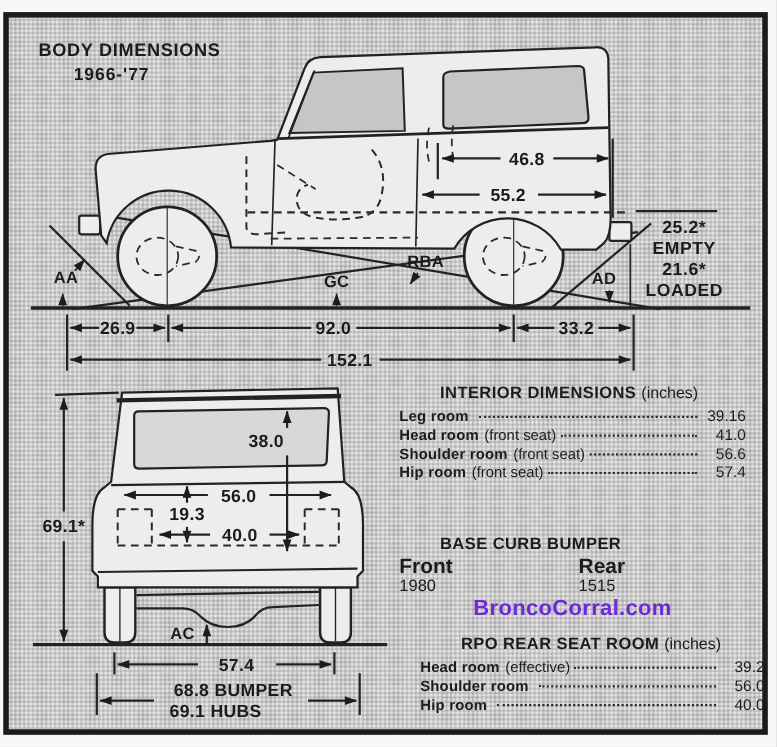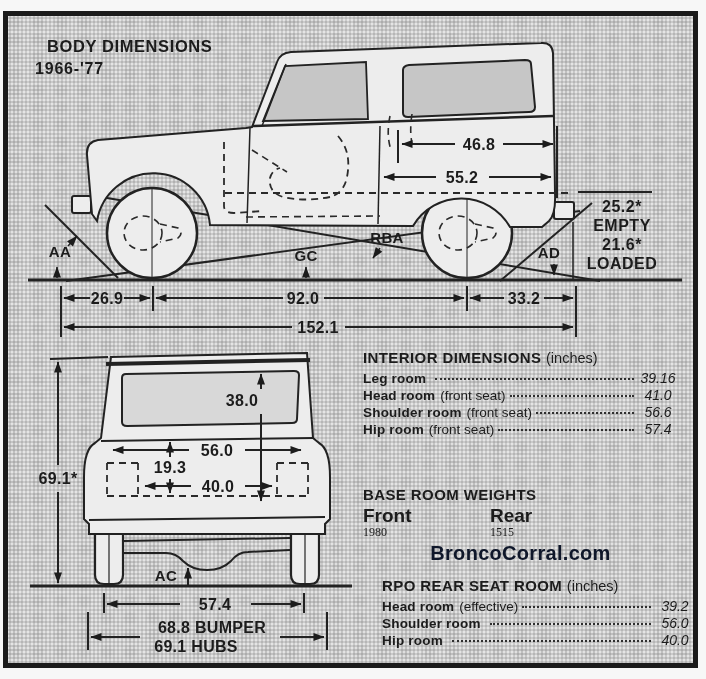--- a/index.html
+++ b/index.html
@@ -24,40 +24,40 @@
   svg .body-fill{fill:#ededed;stroke:#222;}
   svg .glass{fill:#c6c6c6;stroke:#222;}
   svg .glass-lt{fill:#d8d8d8;stroke:#222;}
   svg .dash{stroke:#2a2a2a;fill:none;stroke-dasharray:7 5;}
   svg text{fill:#1c1c1c;}
   .dnum{font-family:"Liberation Sans",sans-serif;font-weight:bold;font-size:16px;letter-spacing:.3px;}
   .dnum-s{font-family:"Liberation Sans",sans-serif;font-weight:bold;font-size:15px;letter-spacing:.3px;}
   .ang{font-family:"Liberation Sans",sans-serif;font-weight:bold;font-size:16px;letter-spacing:.5px;}
 
   .title-block{position:absolute;left:35px;top:35px;color:#1c1c1c;}
-  .title-block .t1{font-weight:bold;font-size:16.5px;letter-spacing:.6px;line-height:22px;margin-left:12px;}
-  .title-block .t3{font-weight:bold;font-size:16px;letter-spacing:.8px;line-height:24px;}
+  .title-block .t1{font-weight:bold;font-size:16.5px;letter-spacing:.6px;line-height:22px;}
+  .title-block .t3{font-weight:bold;font-size:16px;letter-spacing:.8px;line-height:24px;padding-left:32px;}
 
   .col{position:absolute;color:#1c1c1c;}
-  .sec-head{font-weight:bold;font-size:15px;letter-spacing:.4px;white-space:nowrap;margin-bottom:4px;}
+  .sec-head{font-weight:bold;font-size:15px;letter-spacing:.4px;white-space:nowrap;margin-bottom:4px;padding-left:37px;}
   .sec-head .unit{font-weight:normal;font-size:14.5px;letter-spacing:0;}
   .trow{display:flex;align-items:baseline;font-size:13.5px;line-height:17px;white-space:nowrap;}
   .trow .lbl{font-weight:bold;letter-spacing:.2px;}
   .trow .note{margin-left:5px;}
   .trow .leader{flex:1;border-bottom:2px dotted #2f2f2f;margin:0 4px;transform:translateY(-3px);min-width:12px;}
-  .trow .val{min-width:40px;text-align:center;font-size:14px;font-style:italic;}
+  .trow .val{min-width:40px;text-align:right;font-size:14px;}
 
   .weights{display:flex;}
   .wcol{width:127px;}
-  .wcol:nth-child(2){width:137px;}
+  .wcol:nth-child(2){width:137px;margin-left:36px;}
   .wcol .wlbl{font-weight:bold;font-size:19px;line-height:17px;}
-  .wcol .wval{font-size:12px;line-height:17px;font-family:Liberation Serif, serif;}
+  .wcol .wval{font-size:15px;line-height:17px;}
 
   .watermark{position:absolute;left:363px;top:542px;width:315px;text-align:center;
-    font-weight:bold;font-size:20px;letter-spacing:.3px;color:#0f172a;}
+    font-weight:bold;font-size:20px;letter-spacing:.3px;color:#6d28d9;}
 </style>
 </head>
 <body>
 
 <div class="board"></div>
 
 <svg class="draw" width="706" height="679" viewBox="0 0 706 679">
   <defs>
     <marker id="arr" markerUnits="userSpaceOnUse" markerWidth="12" markerHeight="9" refX="11" refY="4.5" orient="auto">
       <path d="M11.5,4.5 L0.5,0.5 L0.5,8.5 Z" fill="#1c1c1c"></path>
@@ -262,21 +262,21 @@
   </div>
   <div class="trow">
     <span class="lbl">Hip room</span>
       <span class="note">(front seat)</span>
     <span class="leader"></span>
     <span class="val">57.4</span>
   </div>
 </div>
 
 <div class="col" style="left:363px;top:486px;width:315px;">
-  <div class="sec-head">BASE ROOM WEIGHTS</div>
+  <div class="sec-head">BASE CURB BUMPER</div>
   <div class="weights">
     <div class="wcol">
       <div class="wlbl">Front</div>
       <div class="wval">1980</div>
     </div>
     <div class="wcol">
       <div class="wlbl">Rear</div>
       <div class="wval">1515</div>
     </div>
   </div>

